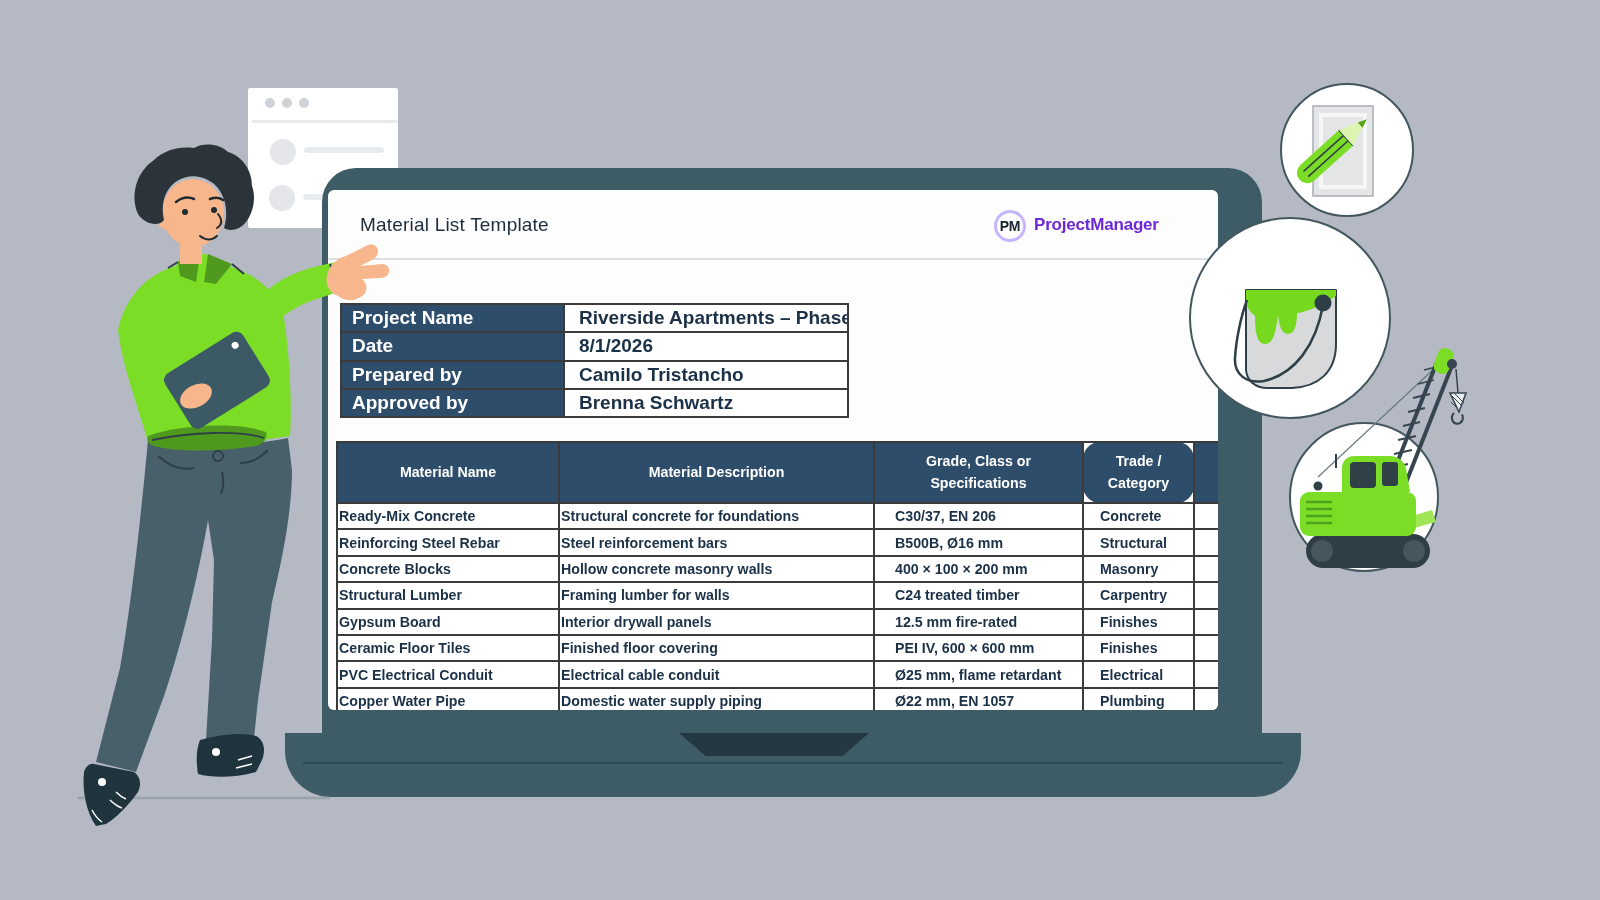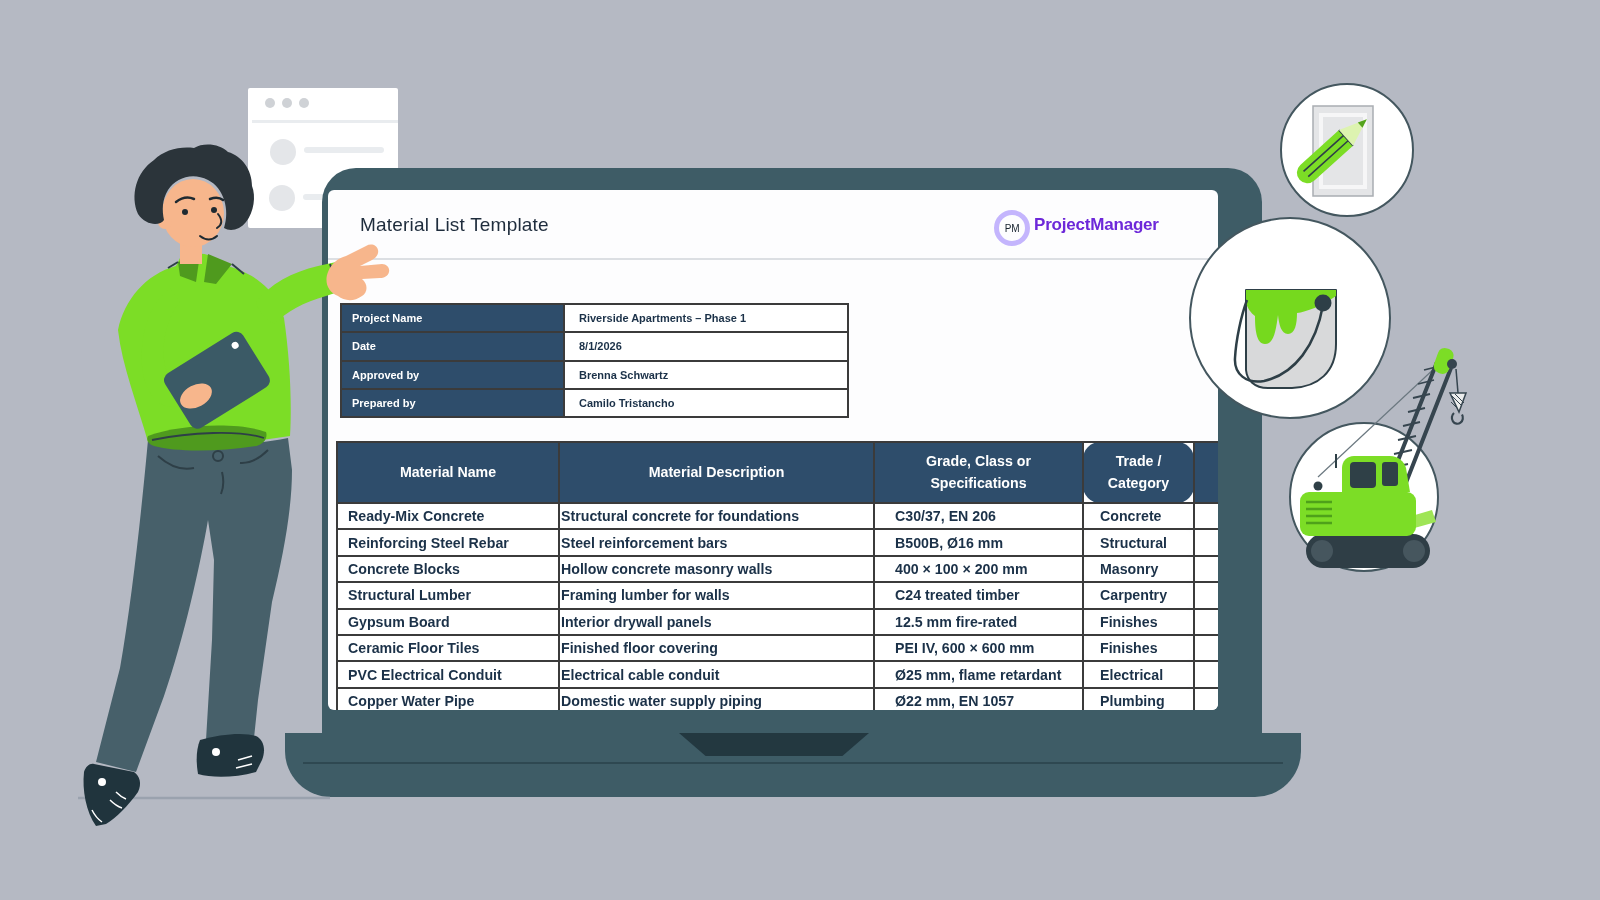--- a/index.html
+++ b/index.html
@@ -11,41 +11,41 @@
   
   #laptop-lid{left:322px;top:168px;width:940px;height:566px;background:#3e5c66;border-radius:34px 34px 0 0;z-index:2;}
   #laptop-base{left:285px;top:733px;width:1016px;height:64px;background:#3e5c66;border-radius:0 0 46px 46px;z-index:2;}
   #base-line{position:absolute;left:18px;right:18px;top:29px;height:2px;background:rgba(12,30,38,.32);}
   #base-notch{position:absolute;left:394px;top:0;width:190px;height:23px;background:#233840;
     clip-path:polygon(0 0,100% 0,86% 100%,14% 100%);}
 
   
   #laptop-screen{left:328px;top:190px;width:890px;height:520px;background:#fdfdfe;border-radius:6px;overflow:hidden;z-index:3;}
   #doc-title{position:absolute;left:32px;top:24px;font-size:19px;color:#1e2c3c;letter-spacing:.2px;}
-  #pm-circle{position:absolute;left:666px;top:20px;width:26px;height:26px;border:5px solid #c4b5fd;border-radius:50%;
-    display:flex;align-items:center;justify-content:center;font-size:10px;font-weight:400;color:#16222e;letter-spacing:-.3px;}
+  #pm-circle{position:absolute;left:666px;top:20px;width:26px;height:26px;border:3px solid #c4b5fd;border-radius:50%;
+    display:flex;align-items:center;justify-content:center;font-size:14px;font-weight:700;color:#16222e;letter-spacing:-.3px;}
   #brand-name{position:absolute;left:706px;top:25px;font-size:17px;font-weight:700;color:#6d28d9;letter-spacing:-.2px;}
   #header-divider{position:absolute;left:0;top:68px;width:100%;height:1.5px;background:#dcdfe3;}
 
   table{border-collapse:collapse;table-layout:fixed;}
   td,th{overflow:hidden;white-space:nowrap;}
 
   
   #info-table{position:absolute;left:12px;top:113px;width:509px;border:2.5px solid #3b3b3b;}
-  #info-table td{border:2px solid #3b3b3b;height:24.3px;font-size:11px;}
+  #info-table td{border:2px solid #3b3b3b;height:24.3px;font-size:19px;}
   #info-table td.lbl{width:210px;background:#2e4d6b;color:#ffffff;font-weight:700;padding-left:10px;}
   #info-table td.val{background:#ffffff;color:#1b3148;font-weight:600;padding-left:14px;}
 
   
   #mat-table{position:absolute;left:8px;top:251px;width:960px;border:2.5px solid #3b3b3b;}
   #mat-table th{background:#2e4d6b;color:#fff;font-size:14.2px;font-weight:700;height:57px;
     text-align:center;vertical-align:middle;line-height:1.5;border:2px solid #3b3b3b;white-space:normal;}
   #mat-table td{background:#fff;color:#1b3148;font-size:14.2px;font-weight:600;height:22.4px;border:2px solid #3b3b3b;}
   .c-name{width:218px;} .c-desc{width:311px;} .c-grade{width:205px;} .c-trade{width:107px;border-radius:17px;} .c-unit{width:119px;}
-  td.c-name{padding-left:10px;} td.c-desc{} td.c-grade{padding-left:20px;margin-top:24px;} td.c-trade{padding-left:16px;}
+  td.c-name{padding-left:1px;} td.c-desc{} td.c-grade{padding-left:20px;margin-top:24px;} td.c-trade{padding-left:16px;}
   td.c-unit{text-align:right;padding-right:80px;}
   th.c-unit{text-align:right;padding-right:80px;line-height:1.5;}
 
   
   #card-layer{left:0;top:0;z-index:1;}
   #badge-layer{left:0;top:0;z-index:4;pointer-events:none;}
   #person-layer{left:0;top:0;z-index:5;pointer-events:none;}
 </style>
 </head>
 <body>
@@ -88,26 +88,26 @@
       <tbody>
           <tr>
         <td class="lbl">Project Name</td>
         <td class="val">Riverside Apartments – Phase 1</td>
       </tr>
       <tr>
         <td class="lbl">Date</td>
         <td class="val">8/1/2026</td>
       </tr>
       <tr>
+        <td class="lbl">Prepared by</td>
+        <td class="val">Camilo Tristancho</td>
+      </tr>
+      <tr>
         <td class="lbl">Approved by</td>
         <td class="val">Brenna Schwartz</td>
-      </tr>
-      <tr>
-        <td class="lbl">Prepared by</td>
-        <td class="val">Camilo Tristancho</td>
       </tr>
     </tbody>
       </table>
 
     <table id="mat-table">
       <tbody>
           <tr>
         <th class="c-name"><span>Material Name</span></th>
         <th class="c-desc"><span>Material Description</span></th>
         <th class="c-grade"><span>Grade, Class or</span><br><span>Specifications</span></th>

